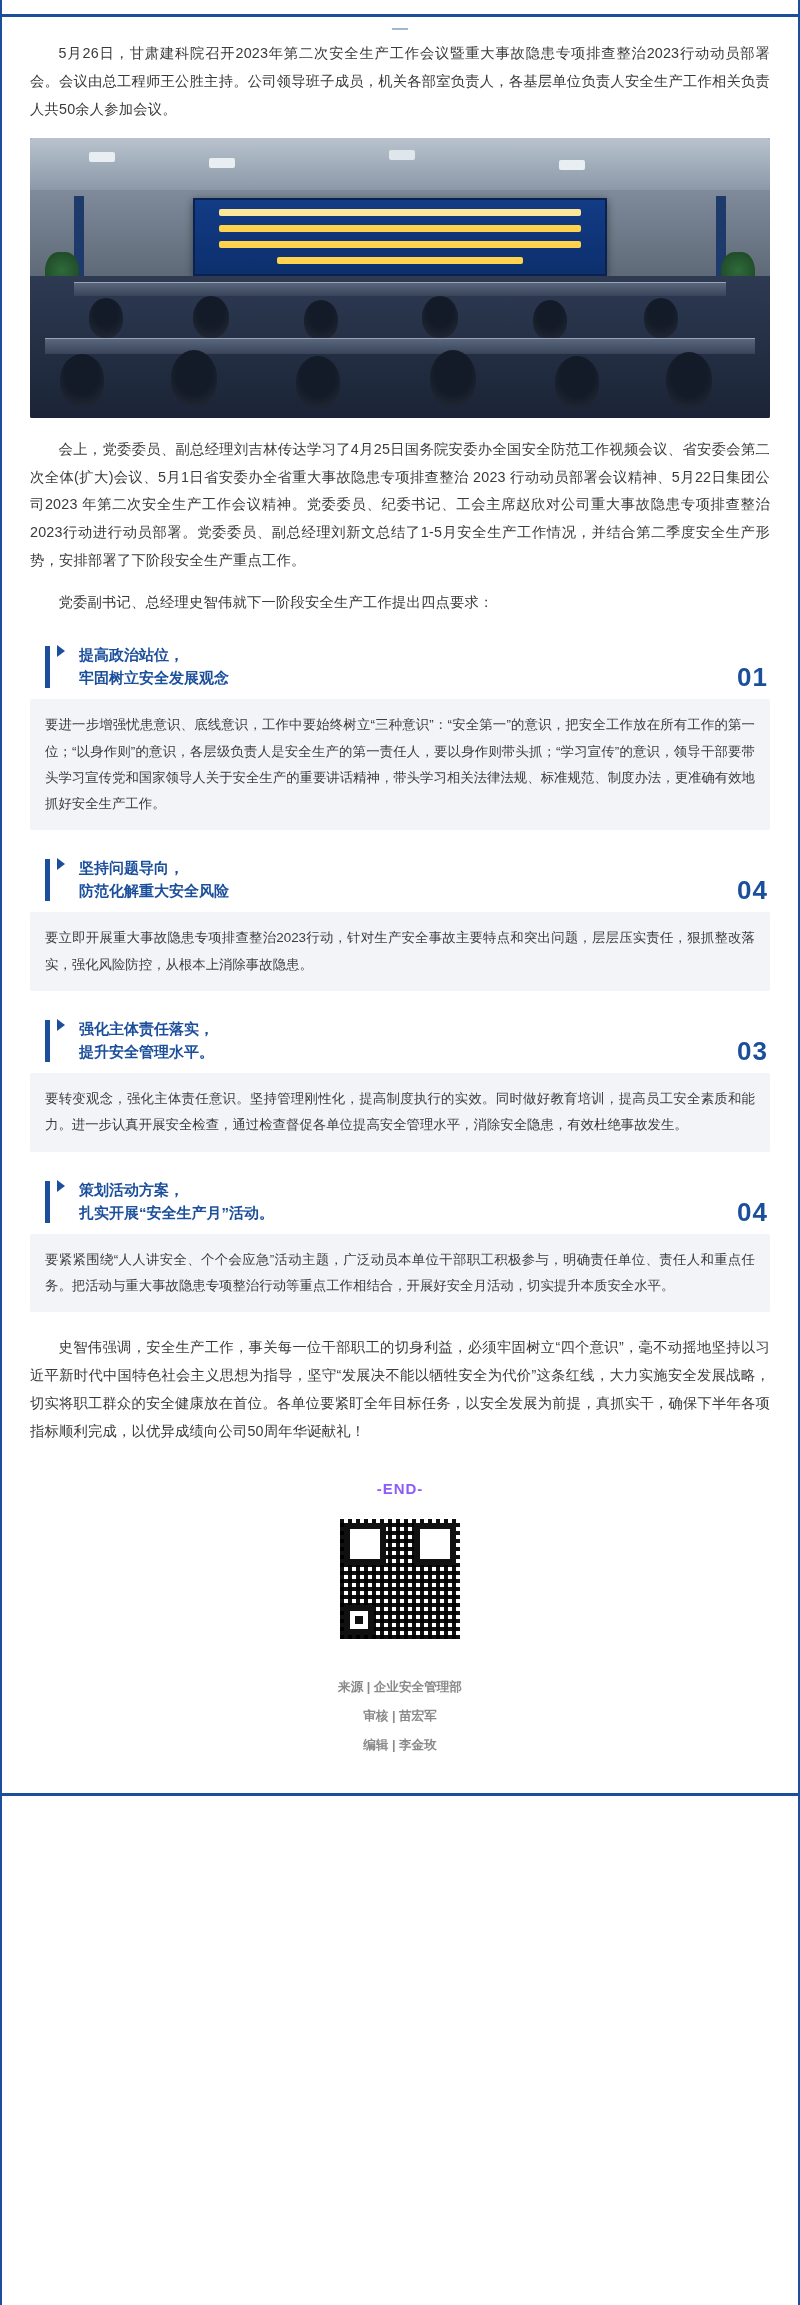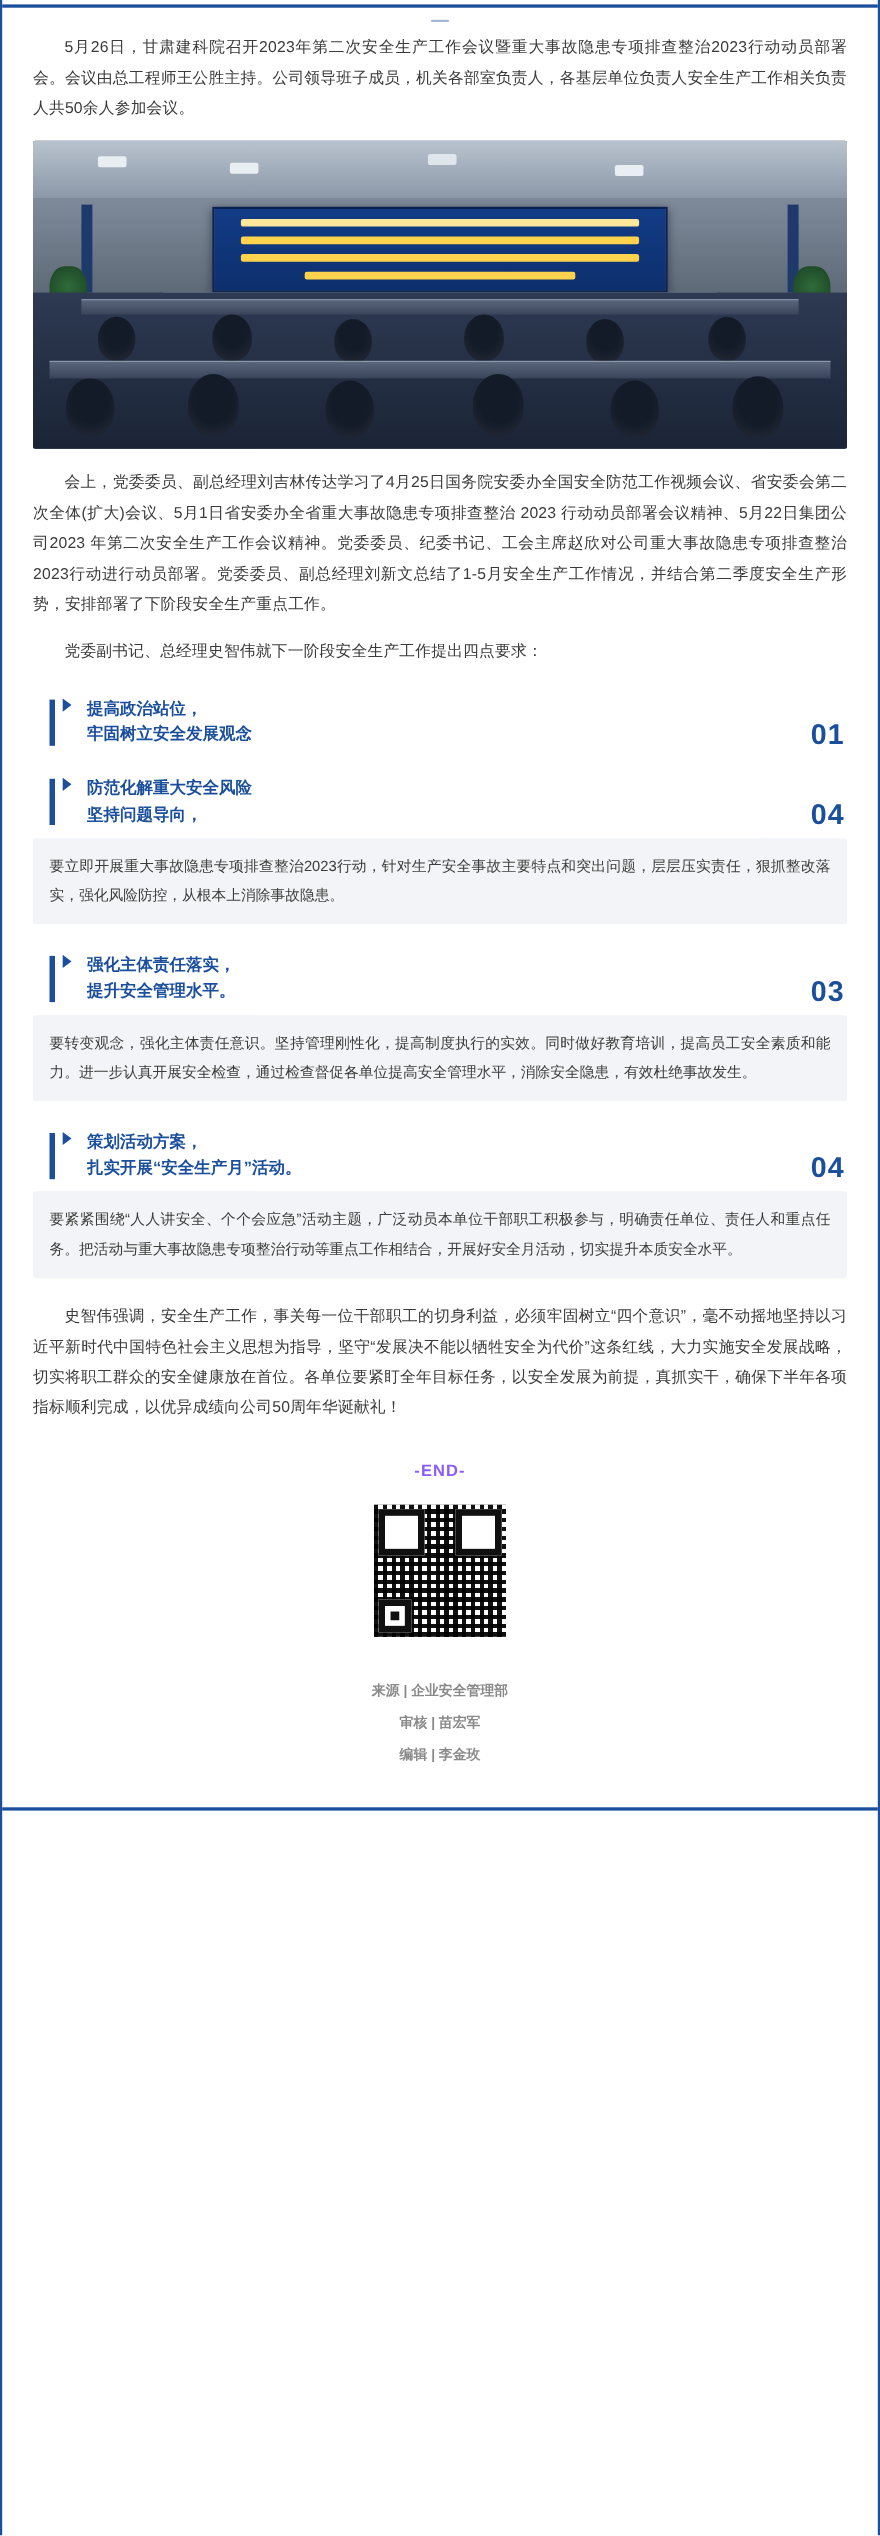--- a/index.html
+++ b/index.html
@@ -10,21 +10,21 @@
     font-family: "Liberation Sans", sans-serif;
     color: #333333;
   }
   .page {
     width: 800px;
     min-height: 2305px;
     background: #ffffff;
     border-left: 2px solid #1b4f9c;
     border-right: 2px solid #1b4f9c;
     position: relative;
-    padding: 4px 0 0 0;
+    padding: 14px 0 0 0;
   }
   .topbar {
     height: 26px;
     border-top: 3px solid #1b4f9c;
     position: relative;
   }
   .topbar .dash {
     position: absolute;
     left: 50%;
     top: 11px;
@@ -252,27 +252,28 @@
 
     <div class="section">
       <span class="bar"></span>
       <span class="arrow"></span>
       <div class="titles">
         <div>提高政治站位，</div>
         <div>牢固树立安全发展观念</div>
       </div>
       <span class="num">01</span>
     </div>
+    <div class="grey-box">要进一步增强忧患意识、底线意识，工作中要始终树立“三种意识”：“安全第一”的意识，把安全工作放在所有工作的第一位；“以身作则”的意识，各层级负责人是安全生产的第一责任人，要以身作则带头抓；“学习宣传”的意识，领导干部要带头学习宣传党和国家领导人关于安全生产的重要讲话精神，带头学习相关法律法规、标准规范、制度办法，更准确有效地抓好安全生产工作。</div>
 
     <div class="section">
       <span class="bar"></span>
       <span class="arrow"></span>
       <div class="titles">
+        <div>坚持问题导向，</div>
         <div>防范化解重大安全风险</div>
-        <div>坚持问题导向，</div>
       </div>
       <span class="num">04</span>
     </div>
     <div class="grey-box">要立即开展重大事故隐患专项排查整治2023行动，针对生产安全事故主要特点和突出问题，层层压实责任，狠抓整改落实，强化风险防控，从根本上消除事故隐患。</div>
 
     <div class="section">
       <span class="bar"></span>
       <span class="arrow"></span>
       <div class="titles">
         <div>强化主体责任落实，</div>

